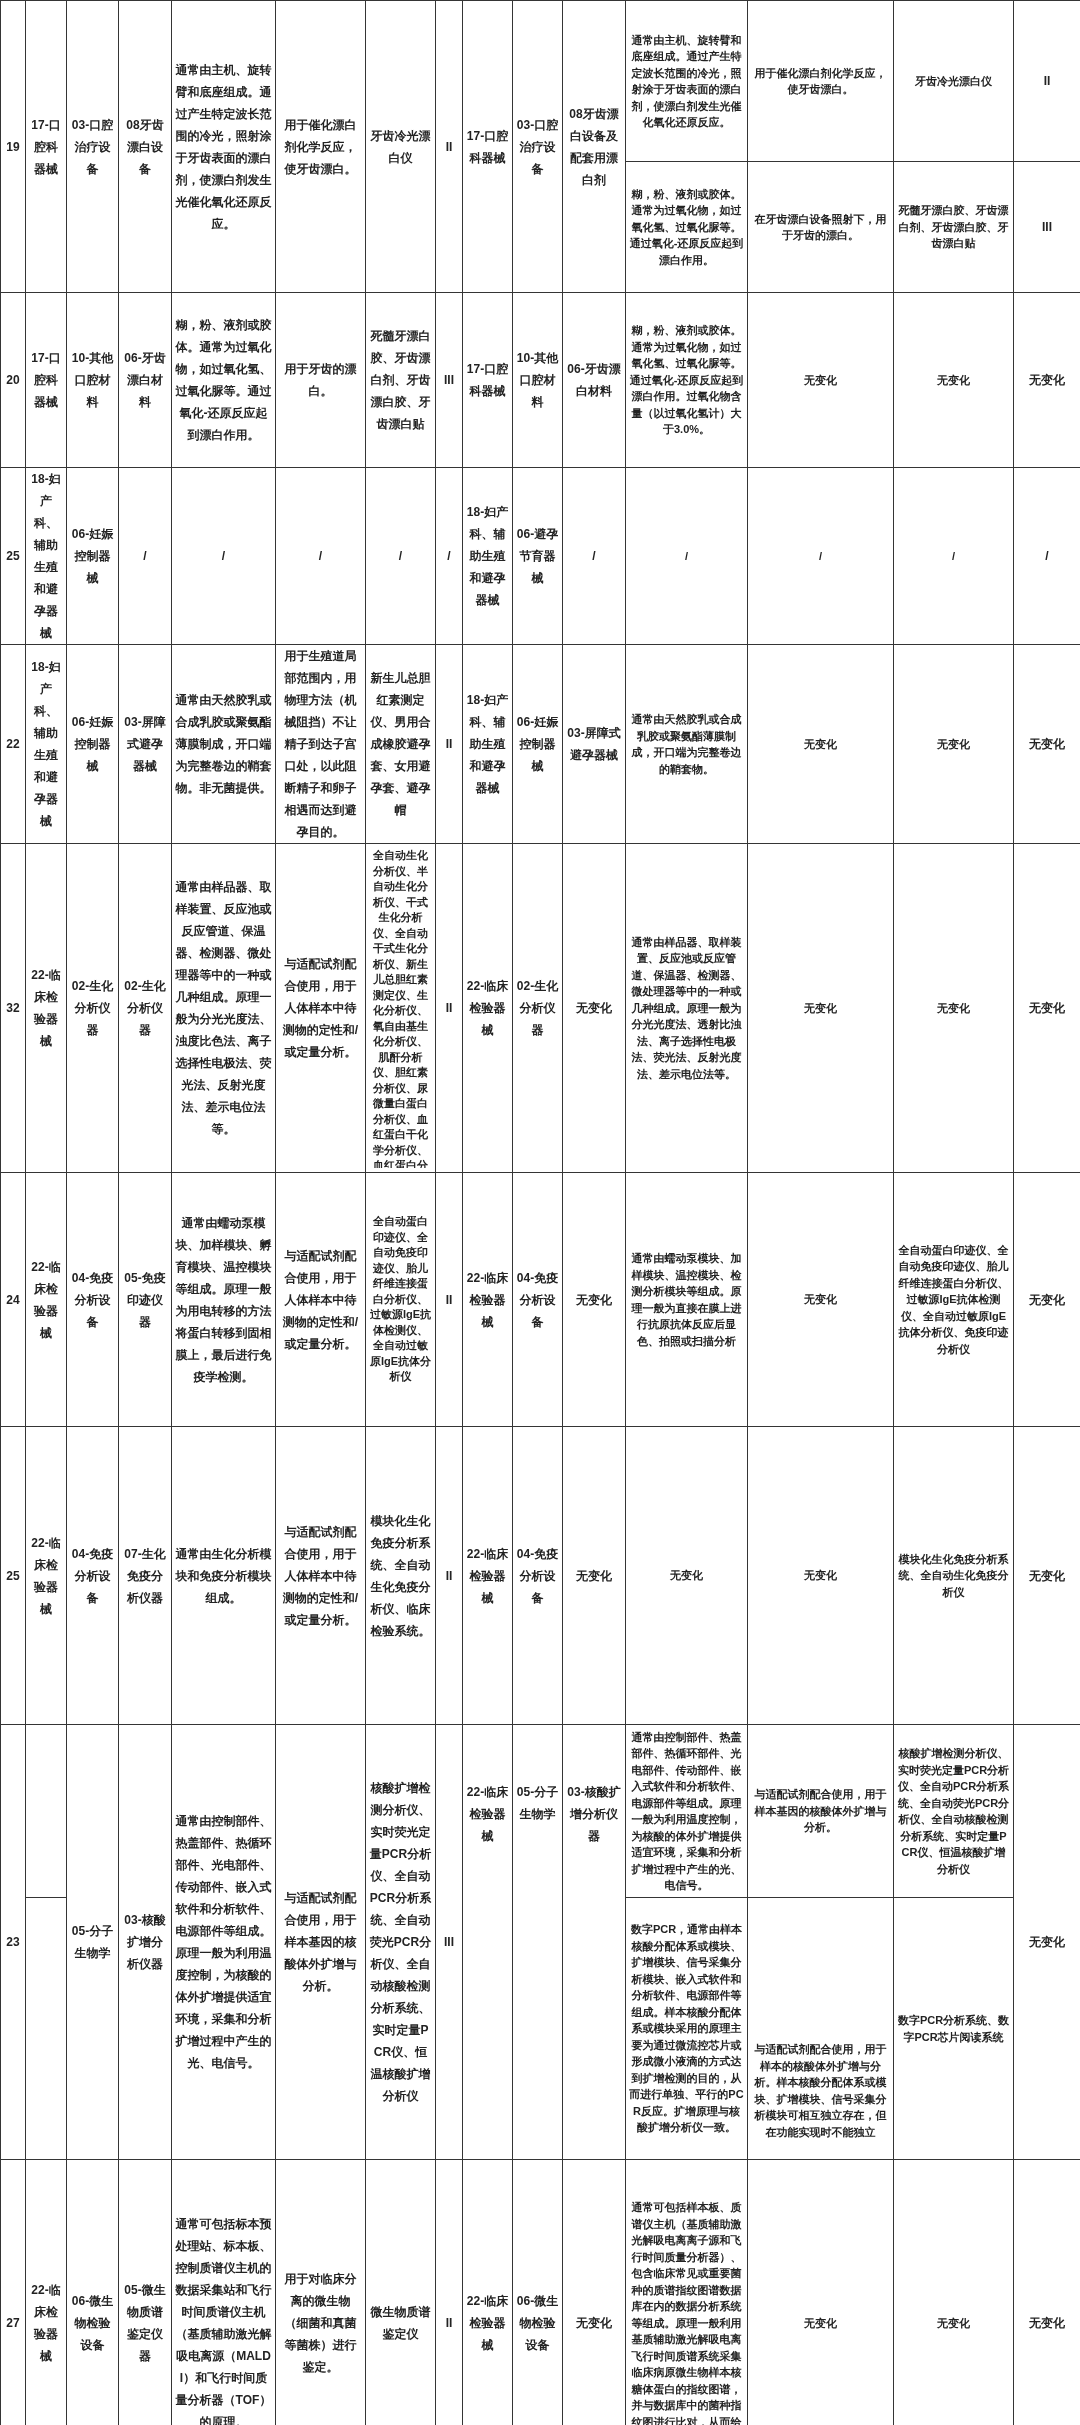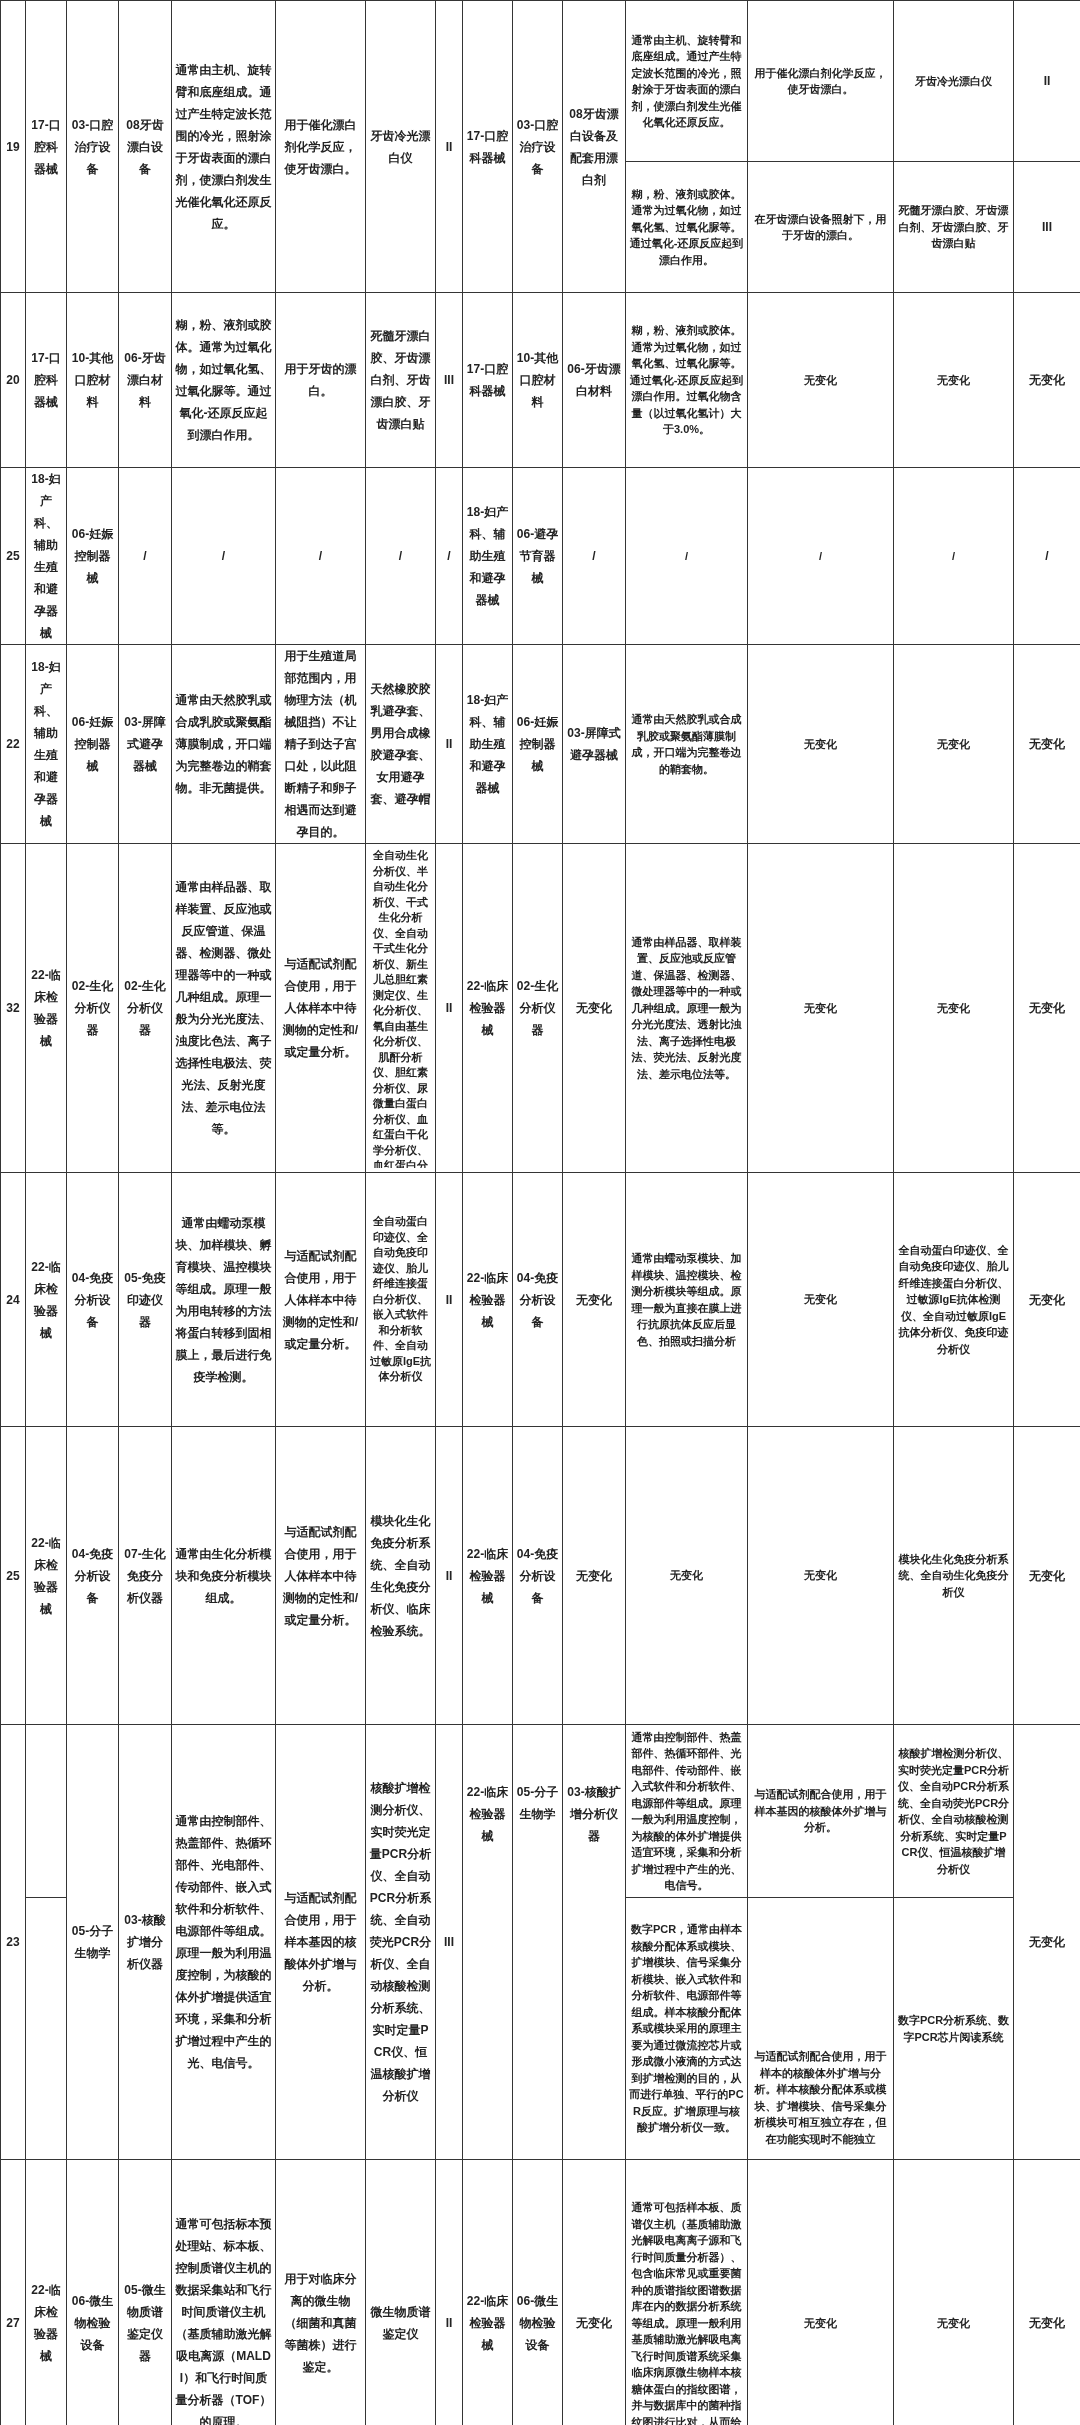--- a/index.html
+++ b/index.html
@@ -8,21 +8,21 @@
   table{border-collapse:collapse;table-layout:fixed;width:1080px;}
   td{border:1px solid #353535;vertical-align:middle;padding:0 3px;
      color:#232323;font-weight:bold;overflow:hidden;}
   .ct{font-size:12px;line-height:22px;text-align:center;overflow:hidden;margin:0 auto;
       word-break:break-all;}
   td.rt .ct{font-size:11px;line-height:16.5px;}
   td.tight .ct{line-height:15.5px;font-size:11px;}
   td.vtop{vertical-align:top;}
   td.vtop .ct{margin-top:56px;}
   td.vbot{vertical-align:bottom;}
-  td.vbot .ct{margin-bottom:12px;}
+  td.vbot .ct{margin-bottom:19px;}
   .mh156{max-height:156px;} .mh168{max-height:168px;} .mh320{max-height:320px;}
   .mh252{max-height:252px;} .mh318{max-height:318px;}
 </style>
 </head>
 <body>
 
 <div class="page">
 <table>
 <colgroup>
 <col style="width:25px">
@@ -214,21 +214,21 @@
   <td>
             <div class="ct">03-屏障式避孕器械</div>
           </td>
   <td>
             <div class="ct">通常由天然胶乳或合成乳胶或聚氨酯薄膜制成，开口端为完整卷边的鞘套物。非无菌提供。</div>
           </td>
   <td>
             <div class="ct">用于生殖道局部范围内，用物理方法（机械阻挡）不让精子到达子宫口处，以此阻断精子和卵子相遇而达到避孕目的。</div>
           </td>
   <td>
-            <div class="ct">天然橡胶胶乳避孕套、男用合成橡胶避孕套、女用避孕套、避孕帽</div>
+            <div class="ct">新生儿总胆红素测定仪、男用合成橡胶避孕套、女用避孕套、避孕帽</div>
           </td>
   <td>
             <div class="ct">II</div>
           </td>
   <td>
             <div class="ct">18-妇产科、辅助生殖和避孕器械</div>
           </td>
   <td>
             <div class="ct">06-妊娠控制器械</div>
           </td>
@@ -310,21 +310,21 @@
   <td>
             <div class="ct">05-免疫印迹仪器</div>
           </td>
   <td>
             <div class="ct">通常由蠕动泵模块、加样模块、孵育模块、温控模块等组成。原理一般为用电转移的方法将蛋白转移到固相膜上，最后进行免疫学检测。</div>
           </td>
   <td>
             <div class="ct">与适配试剂配合使用，用于人体样本中待测物的定性和/或定量分析。</div>
           </td>
   <td class="tight">
-            <div class="ct">全自动蛋白印迹仪、全自动免疫印迹仪、胎儿纤维连接蛋白分析仪、嵌入式软件和分析软件、全自动过敏原IgE抗体分析仪</div>
+            <div class="ct">全自动蛋白印迹仪、全自动免疫印迹仪、胎儿纤维连接蛋白分析仪、过敏源IgE抗体检测仪、全自动过敏原IgE抗体分析仪</div>
           </td>
   <td>
             <div class="ct">II</div>
           </td>
   <td>
             <div class="ct">22-临床检验器械</div>
           </td>
   <td>
             <div class="ct">04-免疫分析设备</div>
           </td>

